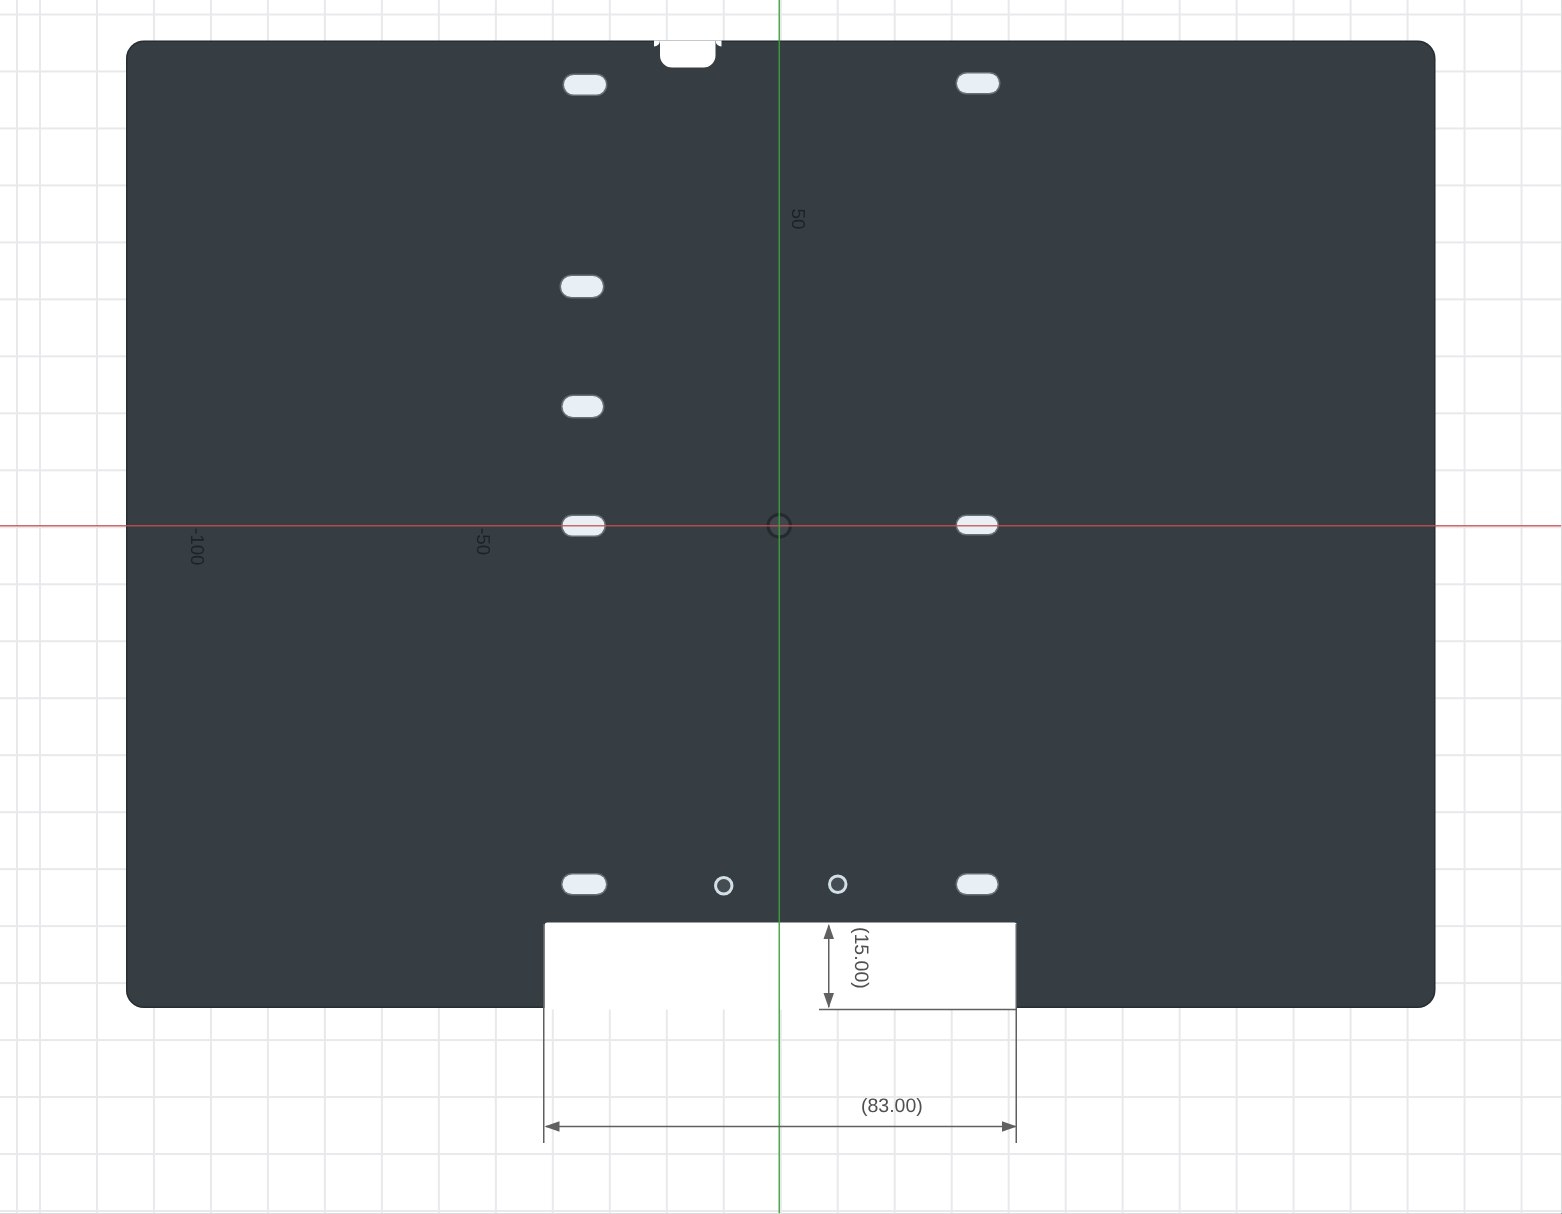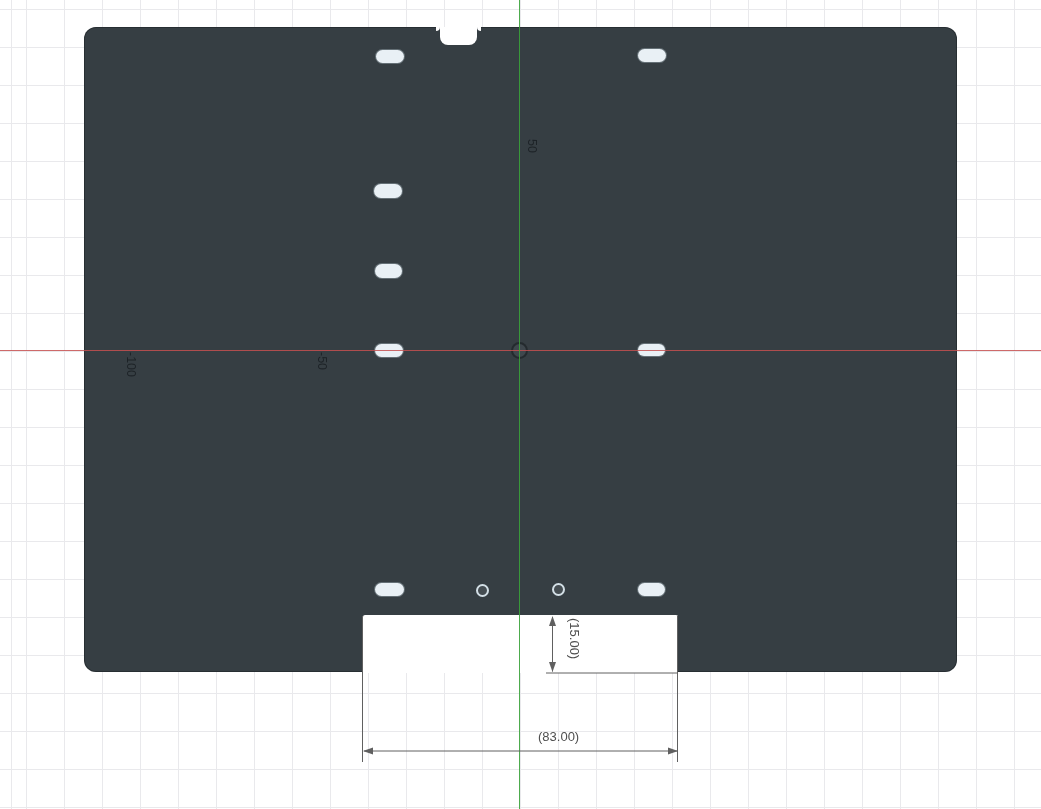--- a/index.html
+++ b/index.html
@@ -51,21 +51,21 @@
     position:absolute;font-size:12.5px;line-height:15px;color:rgba(5,10,13,0.52);
     transform:rotate(90deg);transform-origin:top left;white-space:nowrap;
   }
   #label-y50{left:539px;top:139px;}
   #label-xm50{left:329px;top:352px;}
   #label-xm100{left:138px;top:352px;}
   .dim-text{
     position:absolute;font-size:13px;line-height:15px;color:#4f4f4f;white-space:nowrap;
   }
   #dim15-text{left:582px;top:618px;transform:rotate(90deg);transform-origin:top left;}
-  #dim83-text{left:538px;top:729px;}
+  #dim83-text{left:574px;top:729px;}
   #dims-svg{left:0;top:0;}
 </style>
 </head>
 <body>
 
 <div id="viewport">
 
   <div id="plate" class="abs"></div>
   <div class="abs notch-top"></div>
   <div id="fillet-l" class="abs fillet"></div>

